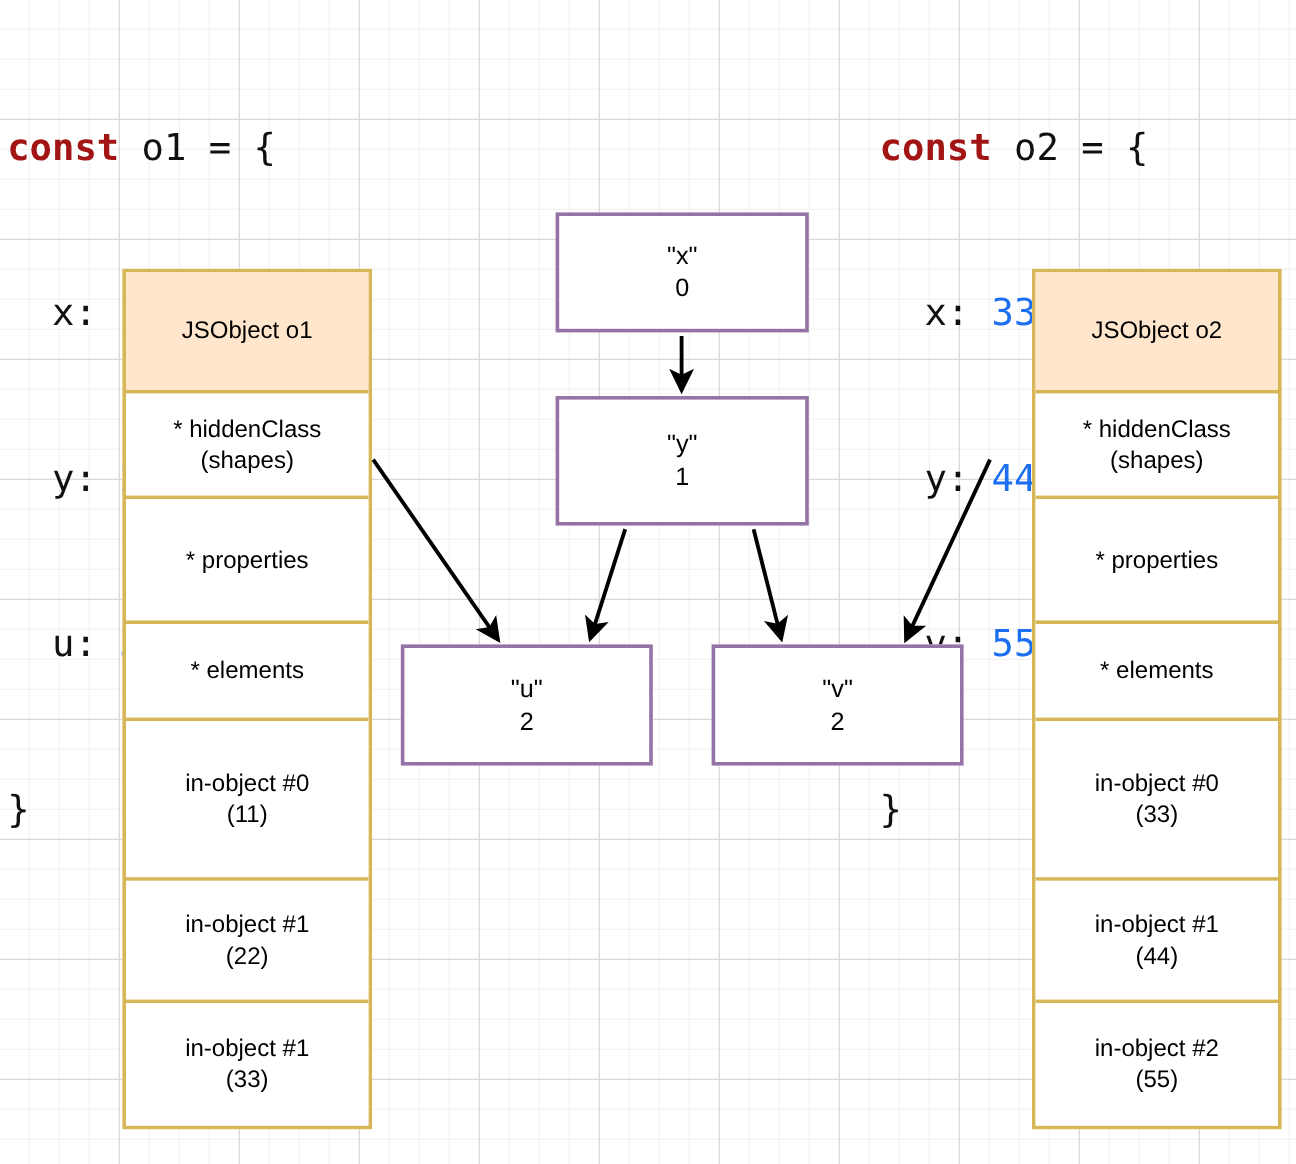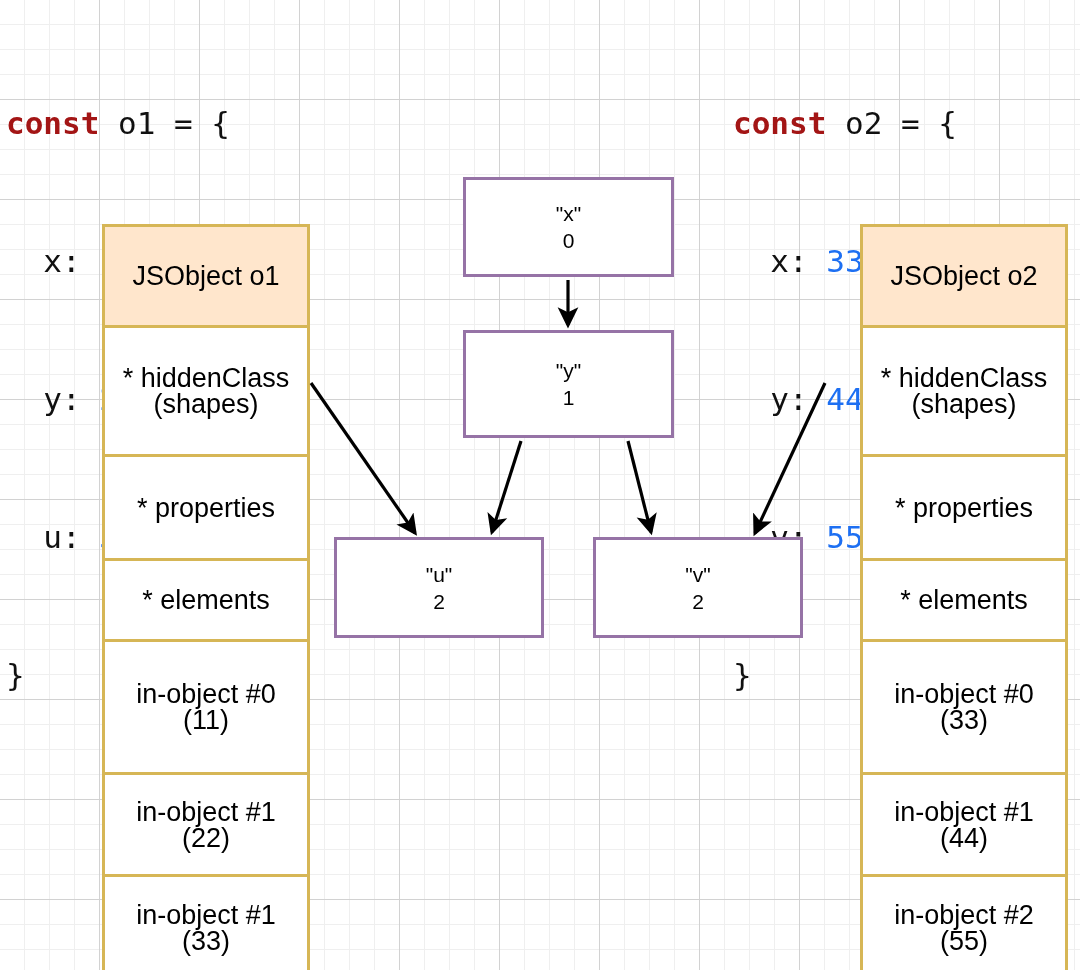--- a/index.html
+++ b/index.html
@@ -63,31 +63,31 @@
 
   .obj-row {
     box-sizing: border-box;
     border-bottom: 3px solid #d6b656;
     background: #ffffff;
     display: flex;
     align-items: center;
     justify-content: center;
     text-align: center;
     color: #000000;
-    font-size: 27px;
+    font-size: 20px;
     line-height: 26px;
     font-family: "Liberation Sans", sans-serif;
     padding: 0 4px;
   }
   .obj-row:last-child { border-bottom: none; }
   .obj-row.header {
     background: #ffe6cc;
     height: 101px;
   }
-  .obj-row.r1 { height: 129px; }
+  .obj-row.r1 { height: 88px; }
   .obj-row.r2 { height: 104px; align-items: center; }
   .obj-row.r3 { height: 81px; }
   .obj-row.r4 { height: 133px; }
   .obj-row.r5 { height: 102px; }
   .obj-row.r6 { height: 102px; }
   .obj-row .two-line { display: block; }
 
   
   .shape-node {
     position: absolute;

